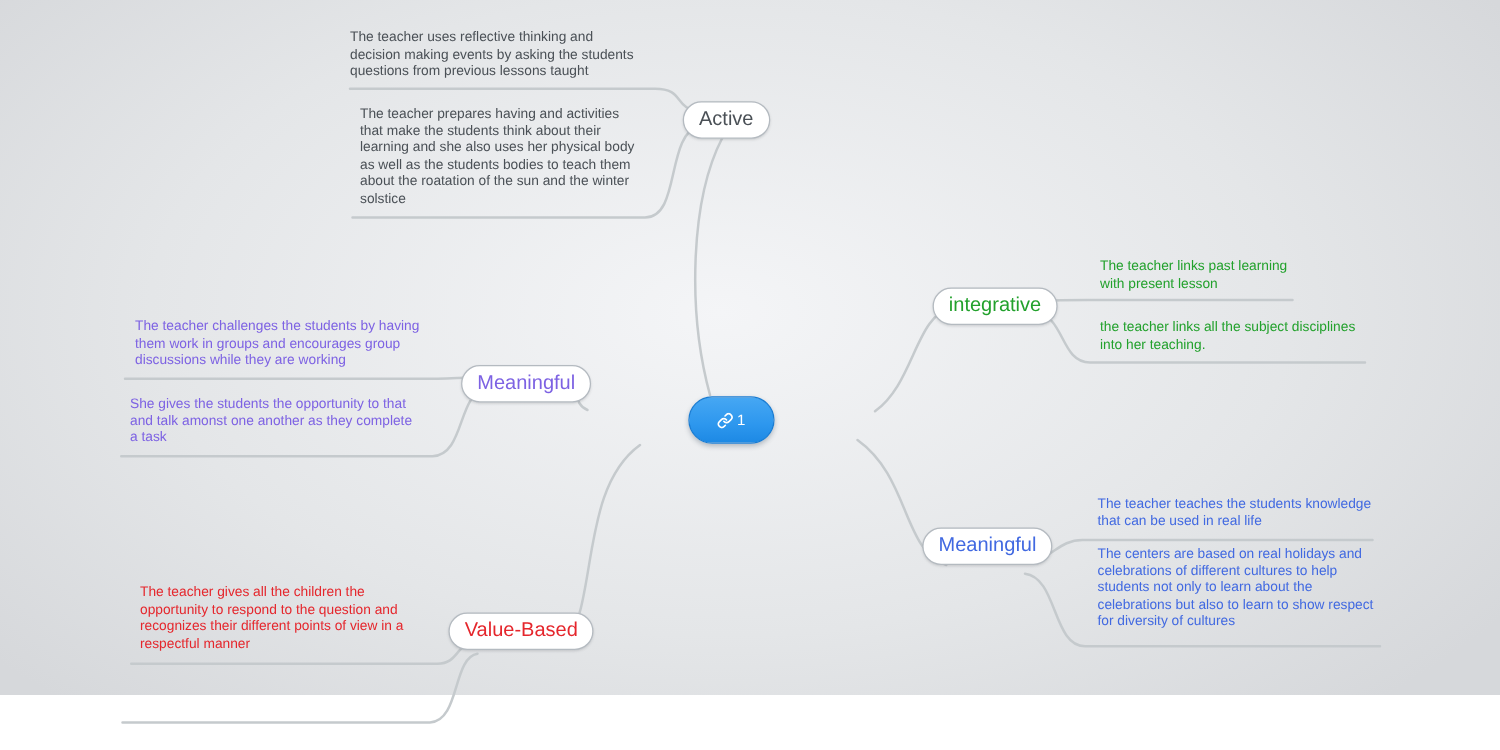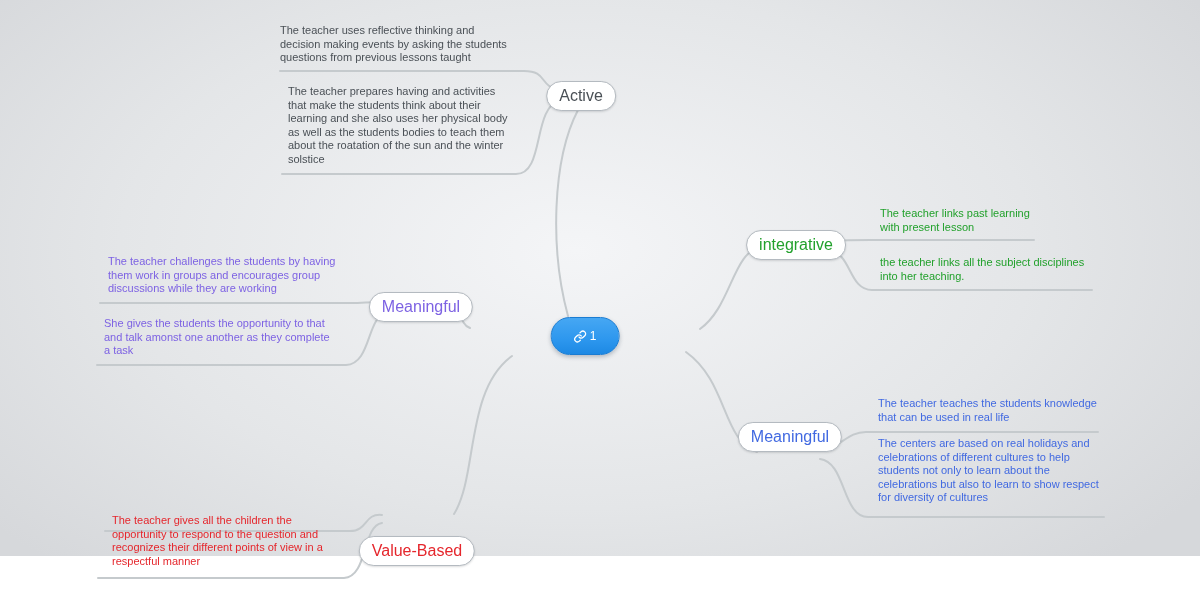--- a/index.html
+++ b/index.html
@@ -45,21 +45,21 @@
     border-radius: 26px;
     display: flex; align-items: center; gap: 9px;
     box-shadow: 0 2px 4px rgba(40,60,80,0.3);
   }
   .link-badge { display: flex; align-items: center; gap: 3px; font-size: 12px; font-weight: normal; }
   .link-badge svg { display: block; }
   .branch-active      { color: var(--c-active); }
   .branch-integrative { color: var(--c-integrative); }
   .branch-challenging { color: var(--c-challenging); }
   .branch-meaningful  { color: var(--c-meaningful); }
-  .branch-value       { color: var(--c-value); margin-top: 46px; }
+  .branch-value       { color: var(--c-value); }
 </style>
 </head>
 <body>
 
 <div class="canvas">
 
   <svg class="connectors" viewBox="0 0 1200 600">
 
     <path d="M 568 316 C 550 250, 552 160, 578 110"></path>
 

